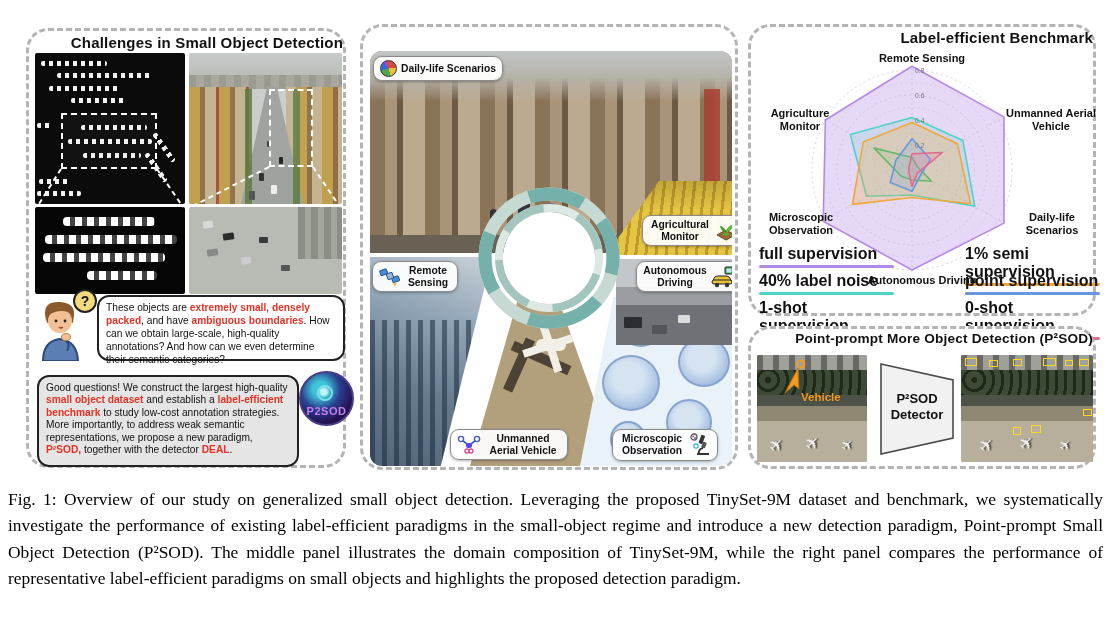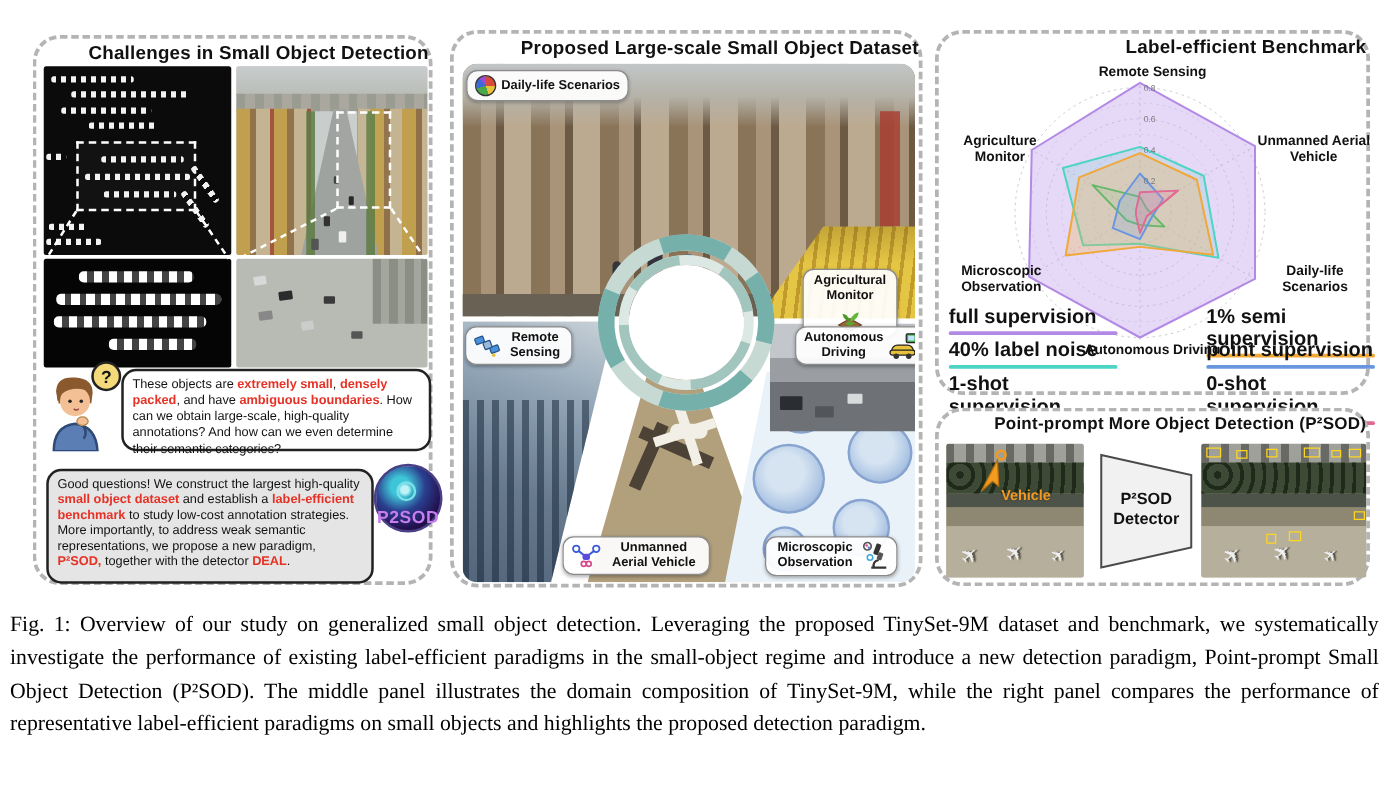--- a/index.html
+++ b/index.html
@@ -29,21 +29,21 @@
   .car{position:absolute;border-radius:1px;}
   #left-connectors{left:0;top:0;width:318px;height:438px;pointer-events:none;}
   
   #question-bubble-icon{left:44px;top:258px;width:24px;height:24px;background:#f4da7a;border:2px solid #222;border-radius:50%;text-align:center;font-weight:700;font-size:14px;line-height:20px;}
   .bubble{position:absolute;border:2px solid #222;border-radius:12px;padding:5px 7px;font-size:10.2px;line-height:12.9px;font-weight:500;}
   #bubble-question{left:68px;top:264px;width:248px;height:66px;background:#fff;}
   #bubble-answer{left:8px;top:344px;width:262px;height:92px;background:#e5e5e5;line-height:12.4px;}
   .hl{color:var(--red);font-weight:700;}
   #p2sod-logo{left:270px;top:340px;width:55px;height:55px;border-radius:50%;background:radial-gradient(circle at 38% 32%,#3ec6d8 0 16%,#2a3f8f 42%,#23104e 72%,#0a0620 100%);border:2px solid #4a3f86;}
   #p2sod-logo .eye{position:absolute;left:16px;top:12px;width:16px;height:16px;border-radius:50%;background:radial-gradient(circle at 40% 40%,#bff3f8 0 30%,#35b9cf 60%,#14506e);border:2px solid #7ce0ea;}
-  #p2sod-logo .txt{position:absolute;left:0;right:0;top:32px;text-align:center;font-size:14px;font-weight:700;color:#c77df0;letter-spacing:.5px;}
+  #p2sod-logo .txt{position:absolute;left:0;right:0;top:32px;text-align:center;font-size:11px;font-weight:700;color:#c77df0;letter-spacing:.5px;}
 
   
   #mid-panel{left:360px;top:24px;width:378px;height:446px;}
   #mid-title{top:3px;font-size:15px;}
   #collage{position:absolute;left:7px;top:24px;width:362px;height:415px;border-radius:12px;overflow:hidden;background:#fff;}
   .region{position:absolute;}
   #ph-daily{left:0;top:0;width:362px;height:202px;background:
     linear-gradient(180deg,#c2c6c7 0,#b5b2a8 13%,rgba(181,178,168,0) 25%),
     linear-gradient(0deg,#6a6155 0,#6a6155 9%,transparent 9%),
     repeating-linear-gradient(90deg,#8a7458 0 15px,#a9947a 15px 27px,#6d5a44 27px 33px,#bcaa90 33px 55px);}
@@ -62,21 +62,21 @@
   #ph-auto{left:246px;top:208px;width:116px;height:86px;background:linear-gradient(#c3c7cb 0 32%,#9a9ea3 32% 54%,#6e7277 54% 100%);}
   #ph-auto .car{background:#2a2d31;}
   
   #arcs{left:0;top:0;width:362px;height:415px;pointer-events:none;}
   #hub-text{left:119px;top:172px;width:120px;text-align:center;}
   #hub-text .l1,#hub-text .l3{font-size:12.5px;font-weight:600;color:#222;}
   #hub-text .l2{font-size:16.5px;font-weight:700;margin:4px 0;}
   .badge{position:absolute;display:flex;align-items:center;gap:4px;background:rgba(255,255,255,.93);border:1.5px solid #8a8a8a;border-radius:9px;padding:3px 6px;font-size:10.3px;font-weight:600;line-height:1.12;box-shadow:0 1px 3px rgba(0,0,0,.3);}
   .badge .lbl{text-align:center;}
   #badge-daily{left:3px;top:5px;}
-  #badge-agri{left:272px;top:164px;flex-direction:column;} #badge-agri .lbl{width:62px;}
+  #badge-agri{left:272px;top:164px;} #badge-agri .lbl{width:62px;}
   #badge-auto{left:266px;top:210px;} #badge-auto .lbl{width:64px;}
   #badge-remote{left:2px;top:210px;} #badge-remote .lbl{width:46px;}
   #badge-uav{left:80px;top:378px;} #badge-uav .lbl{width:76px;}
   #badge-micro{left:242px;top:378px;} #badge-micro .lbl{width:66px;}
 
   
   #rt-panel{left:748px;top:24px;width:348px;height:292px;}
   #rt-title{top:2px;font-size:15px;}
   #radar-svg{position:absolute;left:0;top:0;}
   .axlbl{position:absolute;text-align:center;font-size:11px;font-weight:600;line-height:1.18;}
@@ -191,21 +191,20 @@
   <div class="bubble" id="bubble-question"><span>These objects are </span><span class="hl">extremely small</span><span>, </span><span class="hl">densely packed</span><span>, and have </span><span class="hl">ambiguous boundaries</span><span>. How can we obtain large-scale, high-quality annotations? And how can we even determine their semantic categories?</span></div>
   <div class="bubble" id="bubble-answer"><span>Good questions! We construct the largest high-quality </span><span class="hl">small object dataset</span><span> and establish a </span><span class="hl">label-efficient benchmark</span><span> to study low-cost annotation strategies. More importantly, to address weak semantic representations, we propose a new paradigm, </span><span class="hl">P²SOD,</span><span> together with the detector </span><span class="hl">DEAL</span><span>.</span></div>
 
   <div class="abs" id="p2sod-logo">
     <div class="eye"></div>
     <div class="txt">P2SOD</div>
   </div>
 </div>
 
 <div class="panel" id="mid-panel">
-  <div class="ptitle" id="mid-title">Proposed Large-scale Small Object Dataset</div>
   <div id="collage">
 
     <div class="region" id="ph-daily">
       <div class="sign"></div>
       <div class="ped" style="left:148px;top:146px;width:12px;height:40px;"></div>
       <div class="ped" style="left:176px;top:152px;width:9px;height:32px;background:#6a6f84;"></div>
       <div class="ped" style="left:120px;top:158px;width:7px;height:26px;"></div>
       <div class="ped" style="left:300px;top:150px;width:8px;height:28px;background:#4a4440;"></div>
     </div>
     <div class="region" id="ph-remote">

